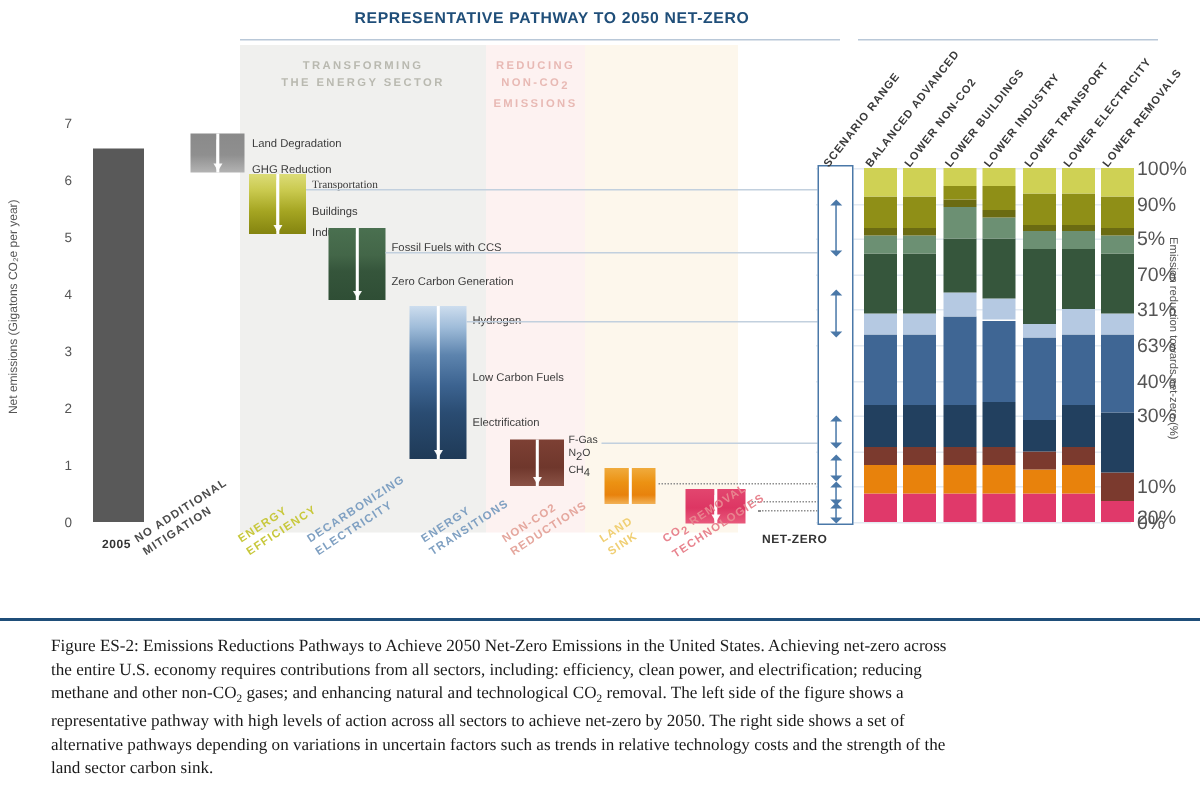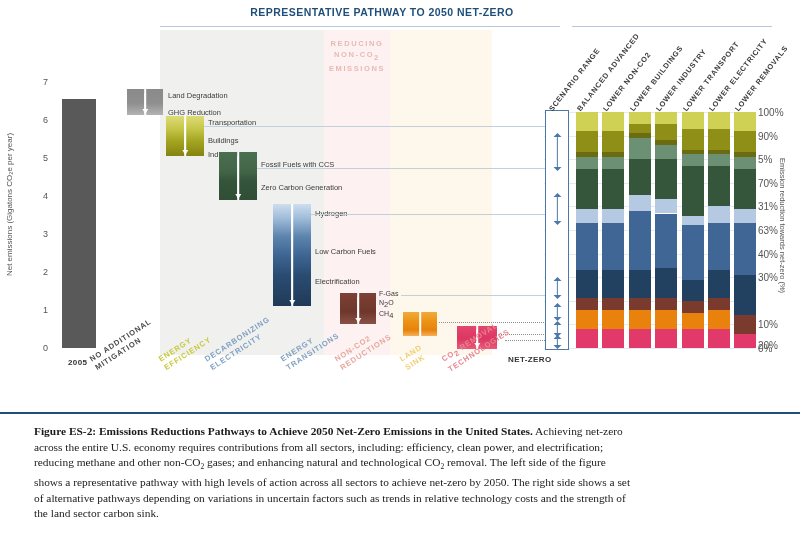--- a/index.html
+++ b/index.html
@@ -13,21 +13,21 @@
   }
 
   
   #figure { position:absolute; left:0; top:0; width:800px; height:410px; }
 
   
   .sect-title {
     position:absolute; font-size:10.5px; font-weight:bold;
     color:#1f4e79; letter-spacing:.45px; text-align:center;
   }
-  #title-rep { left:222px; top:6px; width:320px; }
+  #title-rep { left:208px; top:6px; width:320px; }
   #title-alt { left:545px; top:6px; width:250px; }
   .sect-rule { position:absolute; height:1px; background:#b9c8d8; }
   #rule-rep { left:160px; top:26px; width:400px; }
   #rule-alt { left:572px; top:26px; width:200px; }
 
   
   .band { position:absolute; top:30px; height:325px; }
   #band-energy { left:160px; width:164px; background:#f0f0ee; }
   #band-nonco2 { left:324px; width:66px;  background:#fdf2f1; }
   #band-carbon { left:390px; width:102px; background:#fdf7ec; }
@@ -96,51 +96,54 @@
   .rarrow .ah { position:absolute; left:50%; transform:translateX(-50%);
                 border-left:4px solid transparent; border-right:4px solid transparent; }
   .rarrow .ah.up { top:0; border-bottom:4px solid #4a78a8; }
   .rarrow .ah.dn { bottom:0; border-top:4px solid #4a78a8; }
 
   .altcat {
     position:absolute; font-size:7.4px; font-weight:bold; color:#3a3a3a;
     letter-spacing:.7px; white-space:nowrap;
     transform:rotate(-52deg); transform-origin:left bottom;
   }
-  .ytick-r { position:absolute; font-size:10px; color:#555; white-space:nowrap;
+  .ytick-r { position:absolute; font-size:13px; color:#555; white-space:nowrap;
              transform:translateY(-50%); }
   #ylabel-right {
     position:absolute; font-size:7.5px; color:#555; white-space:nowrap;
     transform:rotate(90deg); transform-origin:left top;
   }
   .gridline-r { position:absolute; height:1px; background:#e3eaf2; }
 
   
   #caption-rule { position:absolute; left:0; top:412px; width:800px; height:2px; background:#1f4e79; }
   #caption {
     position:absolute; left:34px; top:424px; width:600px;
     font-family:"Liberation Serif", serif;
     font-size:11.4px; line-height:15.6px; color:#1a1a1a;
   }
-  #caption b { font-weight:bold;margin-top:16px; }
+  #caption b { font-weight:normal;margin-top:16px; }
   sub { font-size:7.5px; }
 </style>
 </head>
 <body>
 
 <div id="figure">
 
   <div id="title-rep" class="sect-title">REPRESENTATIVE PATHWAY TO 2050 NET-ZERO</div>
   <div id="rule-rep" class="sect-rule"></div>
   <div id="rule-alt" class="sect-rule"></div>
 
   <div id="band-energy" class="band"></div>
   <div id="band-nonco2" class="band"></div>
   <div id="band-carbon" class="band"></div>
 
+  <div id="bl-energy" class="band-label">
+    TRANSFORMING<br>THE ENERGY SECTOR
+  </div>
   <div id="bl-nonco2" class="band-label">
     REDUCING<br>NON-CO<sub>2</sub><br>EMISSIONS
   </div>
 
   <div>
     <div id="ylabel-left">Net emissions (Gigatons CO₂e per year)</div>
     <div class="ytick-l" style="left:24px; top:82px;">7</div>
     <div class="ytick-l" style="left:24px; top:120px;">6</div>
     <div class="ytick-l" style="left:24px; top:158px;">5</div>
     <div class="ytick-l" style="left:24px; top:196px;">4</div>
@@ -158,21 +161,21 @@
     <div class="arrow"></div>
   </div>
   <div class="blab" style="left:168px; top:91px;">Land Degradation</div>
   <div class="blab" style="left:168px; top:108px;">GHG Reduction</div>
 
   <div class="wbar" style="left:166px; top:116px; width:38px; height:40px;
               background:linear-gradient(to bottom,#dcdc78 0%,#c9c94e 28%,#a5a522 62%,#84840f 100%);">
     <div class="split"></div>
     <div class="arrow"></div>
   </div>
-  <div class="blab" style="left:208px; top:118px;">Transportation</div>
+  <div class="blab" style="left:208px; top:118px;font-family:Liberation Serif, serif;">Transportation</div>
   <div class="blab" style="left:208px; top:136px;">Buildings</div>
   <div class="blab" style="left:208px; top:150px;">Industry</div>
   <div class="conn" style="left:204px; top:126px; width:360px;"></div>
 
   <div class="wbar" style="left:219px; top:152px; width:38px; height:48px;
               background:linear-gradient(to bottom,#4a7050 0%,#436648 38%,#35553b 60%,#2f4e35 100%);">
     <div class="split"></div>
     <div class="arrow"></div>
   </div>
   <div class="blab" style="left:261px; top:160px;">Fossil Fuels with CCS</div>

